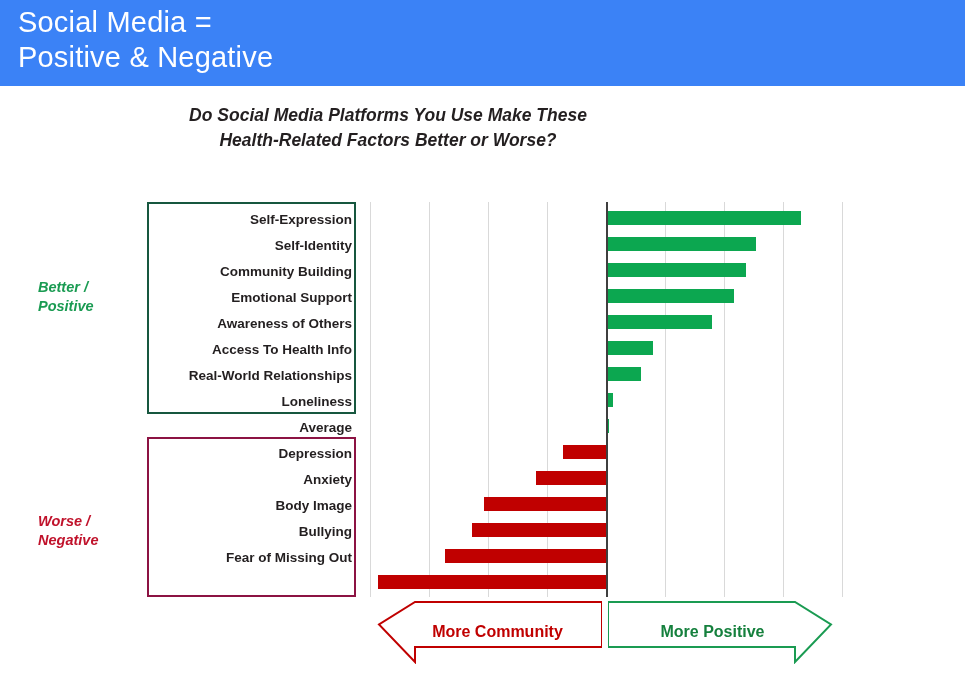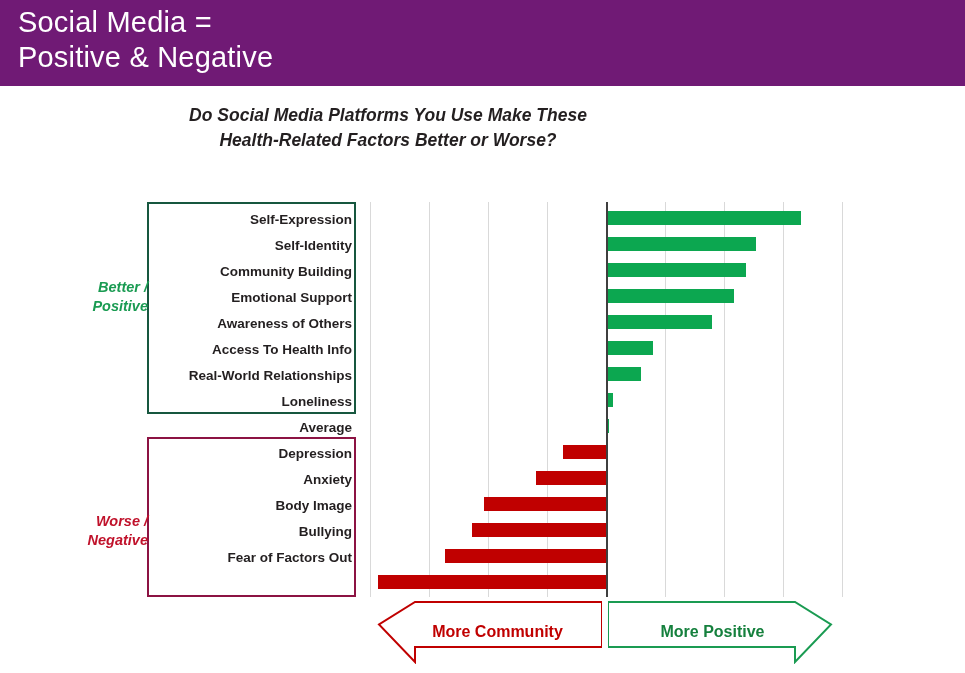--- a/index.html
+++ b/index.html
@@ -7,21 +7,21 @@
     width: 965px; height: 673px;
     background: #ffffff;
     font-family: "Liberation Sans", sans-serif;
     overflow: hidden;
   }
   #stage { position: relative; width: 965px; height: 673px; background:#fff; }
 
   
   .banner {
     position: absolute; left: 0; top: 0; width: 965px; height: 86px;
-    background: #701a75;
+    background: #3b82f6;
   }
   .banner-title {
     position: absolute; left: 18px; top: 5px;
     color: #ffffff;
     font-size: 29px; line-height: 35px; font-weight: 400;
     white-space: pre-line;
     letter-spacing: 0.2px;
   }
 
   
@@ -65,21 +65,21 @@
     position: absolute; left: 140px; top: 202px; width: 212px; height: 395px;
   }
 
   
   .groupbox { position: absolute; border: 2.2px solid; background: transparent; }
   .groupbox.positive { border-color: #17573f; }
   .groupbox.negative { border-color: #8c1343; }
 
   
   .sidelabel {
-    position: absolute; width: 110px; text-align: right;
+    position: absolute; width: 110px; text-align: left;
     font-size: 14.5px; font-weight: bold; font-style: italic;
     line-height: 19px; white-space: pre-line;
   }
   .sidelabel.positive { color: #1a9b52; }
   .sidelabel.negative { color: #c0122b; }
 
   
   .legend-arrow {
     position: absolute; height: 64px;
     display: flex; align-items: center; justify-content: center;
@@ -121,21 +121,21 @@
     <div class="rowlabel" style="top:88px;">Emotional Support</div>
     <div class="rowlabel" style="top:114px;">Awareness of Others</div>
     <div class="rowlabel" style="top:140px;">Access To Health Info</div>
     <div class="rowlabel" style="top:166px;">Real-World Relationships</div>
     <div class="rowlabel" style="top:192px;">Loneliness</div>
     <div class="rowlabel" style="top:218px;">Average</div>
     <div class="rowlabel" style="top:244px;">Depression</div>
     <div class="rowlabel" style="top:270px;">Anxiety</div>
     <div class="rowlabel" style="top:296px;">Body Image</div>
     <div class="rowlabel" style="top:322px;">Bullying</div>
-    <div class="rowlabel" style="top:348px;">Fear of Factors Out</div>
+    <div class="rowlabel" style="top:348px;">Fear of Missing Out</div>
   </div>
 
   <div class="plot">
     <div id="gridlines">
         <div class="gridline" style="left: 14px;"></div>
         <div class="gridline" style="left: 73px;"></div>
         <div class="gridline" style="left: 132px;"></div>
         <div class="gridline" style="left: 191px;"></div>
         <div class="gridline" style="left: 309px;"></div>
         <div class="gridline" style="left: 368px;"></div>

